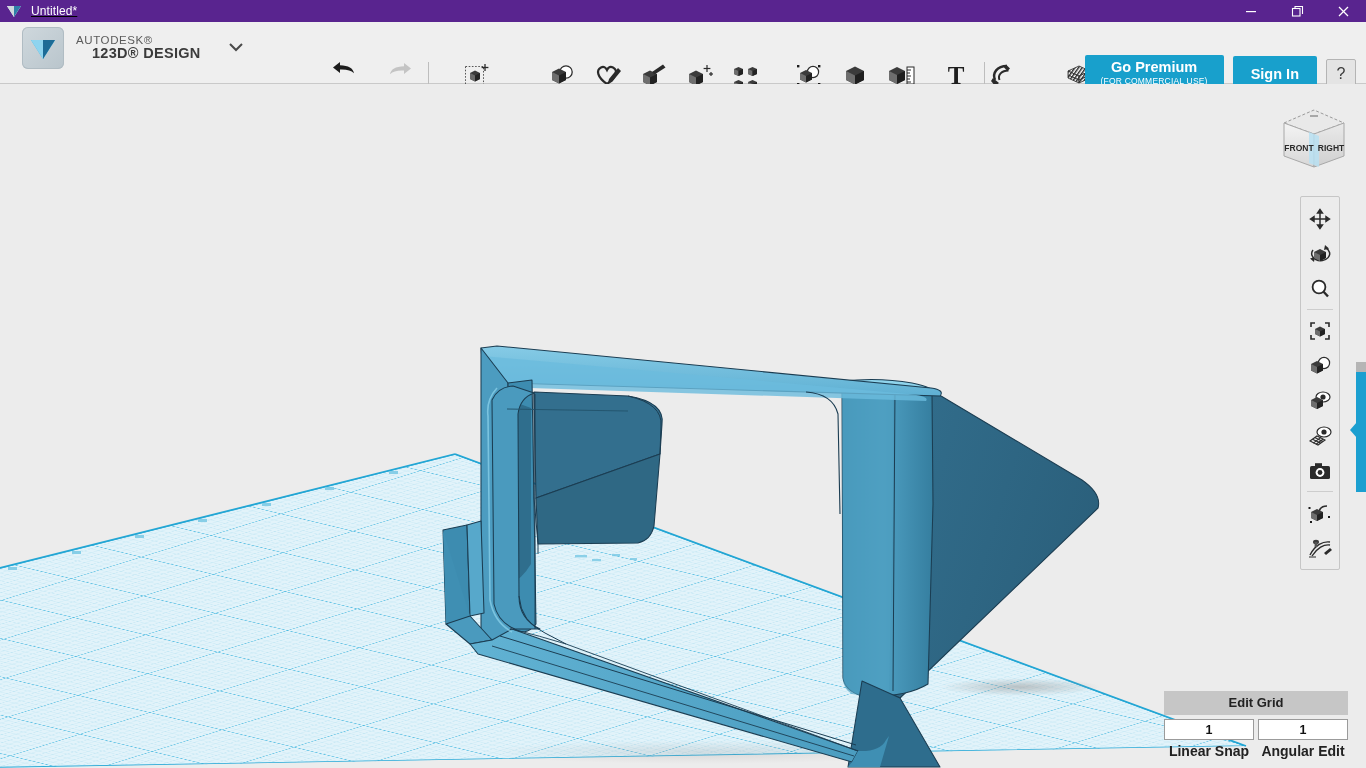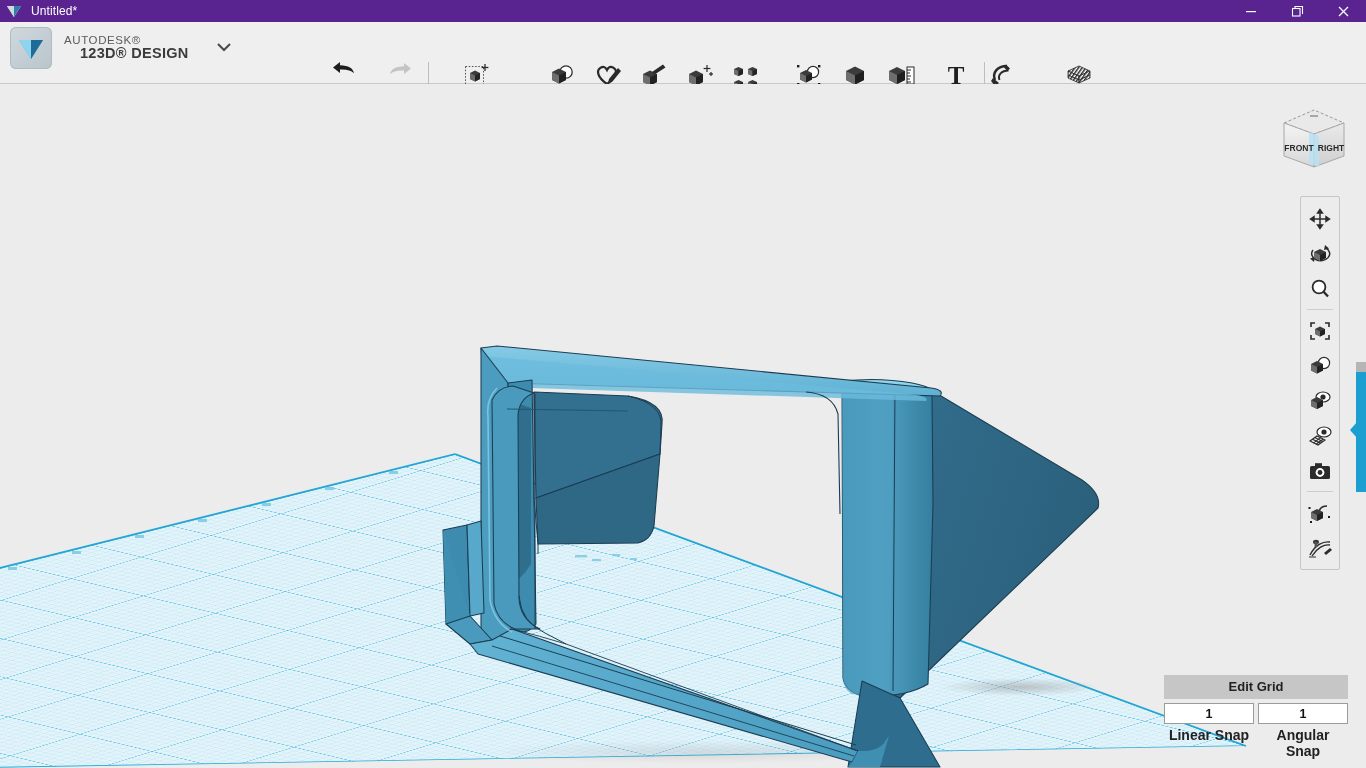--- a/index.html
+++ b/index.html
@@ -6,39 +6,39 @@
   html,body { width:1366px; height:768px; overflow:hidden; }
   body {
     font-family:"Liberation Sans", sans-serif;
     background:#eaeaea;
     -webkit-font-smoothing:antialiased;
   }
 
   
   #titlebar{
     position:absolute; left:0; top:0; width:1366px; height:22px;
-    background:#59248f; display:flex; align-items:center;
+    background:#59248f; display:flex; align-items:center;text-decoration:underline;
   }
   #titlebar .tb-logo{ width:22px; height:22px; margin-left:3px; position:relative; }
   #titlebar .tb-title{
     color:#ffffff; font-size:12px; margin-left:6px; letter-spacing:.1px;
   }
   #win-controls{ position:absolute; right:0; top:0; height:22px; display:flex; }
   #win-controls .wc{
     width:46px; height:22px; display:flex; align-items:center; justify-content:center;
     color:#fff;
   }
 
   
   #apptoolbar{
     position:absolute; left:0; top:22px; width:1366px; height:62px;
     background:#efefef; border-bottom:1px solid #c9c9c9;
   }
   #brand{
-    position:absolute; left:10px; top:5px; display:flex; align-items:center;
+    position:absolute; left:22px; top:5px; display:flex; align-items:center;
   }
   #brand .logo-tile{
     width:42px; height:42px; border-radius:6px;
     background:linear-gradient(135deg,#cfd8dd 0%,#b9c5cc 100%);
     position:relative; box-shadow:inset 0 0 0 1px #b0bcc3;
   }
   #brand .brand-text{ margin-left:12px; line-height:1.05; }
   #brand .brand-a{ font-size:11.5px; color:#5b5b5b; letter-spacing:.6px; }
   #brand .brand-b{ font-size:14.5px; color:#3b3b3b; font-weight:bold; letter-spacing:.3px;margin-left:16px; }
   #brand .caret{ margin-left:26px; color:#4a4a4a; }
@@ -351,20 +351,28 @@
         </defs>
         <polygon points="4,10 15,5 26,10 15,15" fill="url(#hatch)" stroke="#2a2a2a" stroke-width=".8"></polygon>
         <polygon points="4,10 4,14 15,19 15,15" fill="url(#hatch)" stroke="#2a2a2a" stroke-width=".8"></polygon>
         <polygon points="26,10 26,14 15,19 15,15" fill="url(#hatch)" stroke="#2a2a2a" stroke-width=".8"></polygon>
         <polygon points="4,14 4,17 15,22 15,19" fill="url(#hatch)" stroke="#2a2a2a" stroke-width=".8"></polygon>
         <polygon points="26,14 26,17 15,22 15,19" fill="url(#hatch)" stroke="#2a2a2a" stroke-width=".8"></polygon>
       </svg>
     </div>
   </div>
 
+  <div id="rightbtns">
+    <button id="go-premium">
+      <span class="gp1">Go Premium</span>
+      <span class="gp2">(FOR COMMERCIAL USE)</span>
+    </button>
+    <button id="sign-in">Sign In</button>
+    <button id="help-btn">?</button>
+  </div>
 </div>
 
 <div id="canvas">
 
   <svg class="full" width="1366" height="684" viewBox="0 0 1366 684">
     <defs>
 
       <pattern id="fine" width="7.2" height="7.2" patternUnits="userSpaceOnUse">
         <rect width="7.2" height="7.2" fill="#e2f3fa"></rect>
         <path d="M0 0 H7.2 M0 0 V7.2" stroke="#8fd3ea" stroke-width="0.55"></path>
@@ -645,18 +653,18 @@
 
   <div id="editgrid">
     <div class="eg-head">Edit Grid</div>
     <div class="eg-row">
       <div class="eg-cell">
         <input type="text" value="1" style="">
         <div class="eg-lbl">Linear Snap</div>
       </div>
       <div class="eg-cell">
         <input type="text" value="1" style="">
-        <div class="eg-lbl">Angular Snap</div>
+        <div class="eg-lbl">Angular Edit</div>
       </div>
     </div>
   </div>
 
 </div>
 
 </body></html>

